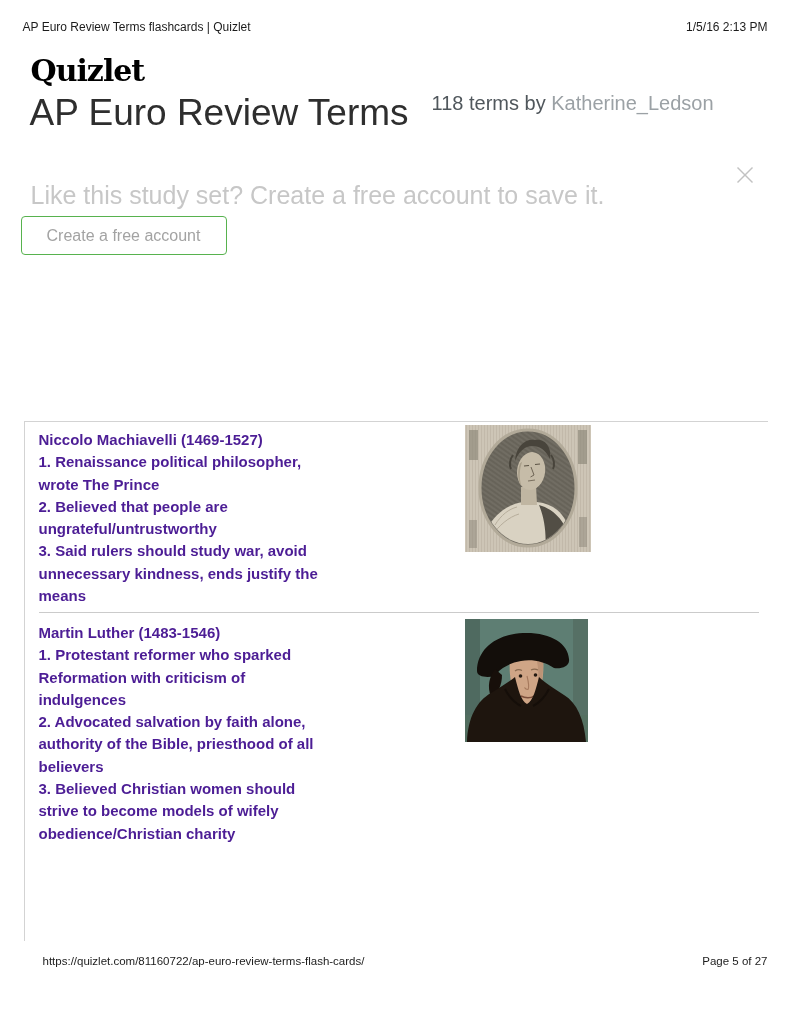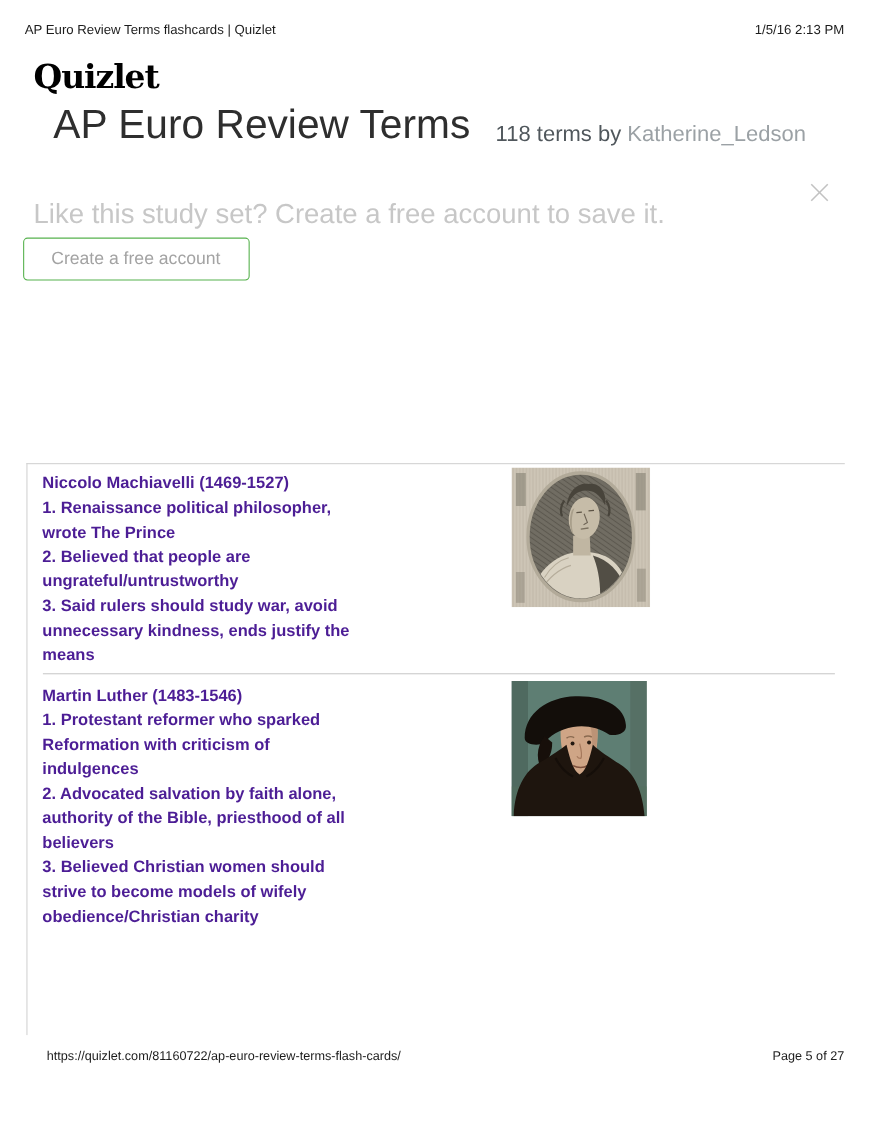--- a/index.html
+++ b/index.html
@@ -20,22 +20,22 @@
     display:flex; justify-content:space-between;
     font-size:11.5px; color:#1c1c1c;margin-left:20px;
   }
   
   .logo {
     position:absolute; top:53px; left:30px;
     font-family:"DejaVu Serif", serif; font-weight:700;
     font-size:30px; color:#000; letter-spacing:-1px;text-align:right;
   }
   .set-header {
-    position:absolute; top:92px; left:48px;
-    display:flex; align-items:flex-end;
+    position:absolute; top:92px; left:29px;
+    display:flex; align-items:flex-start;
   }
   .set-title {
     font-size:37px; font-weight:300; color:#2e2e2e; letter-spacing:0;
   }
   .byline { margin-left:23px; font-size:20px; color:#50575c; }
   .byline .author { color:#9ba1a5; }
   
   .banner-headline {
     position:absolute; top:181px; left:30px;
     font-size:25px; font-weight:300; color:#c7c7c7;

